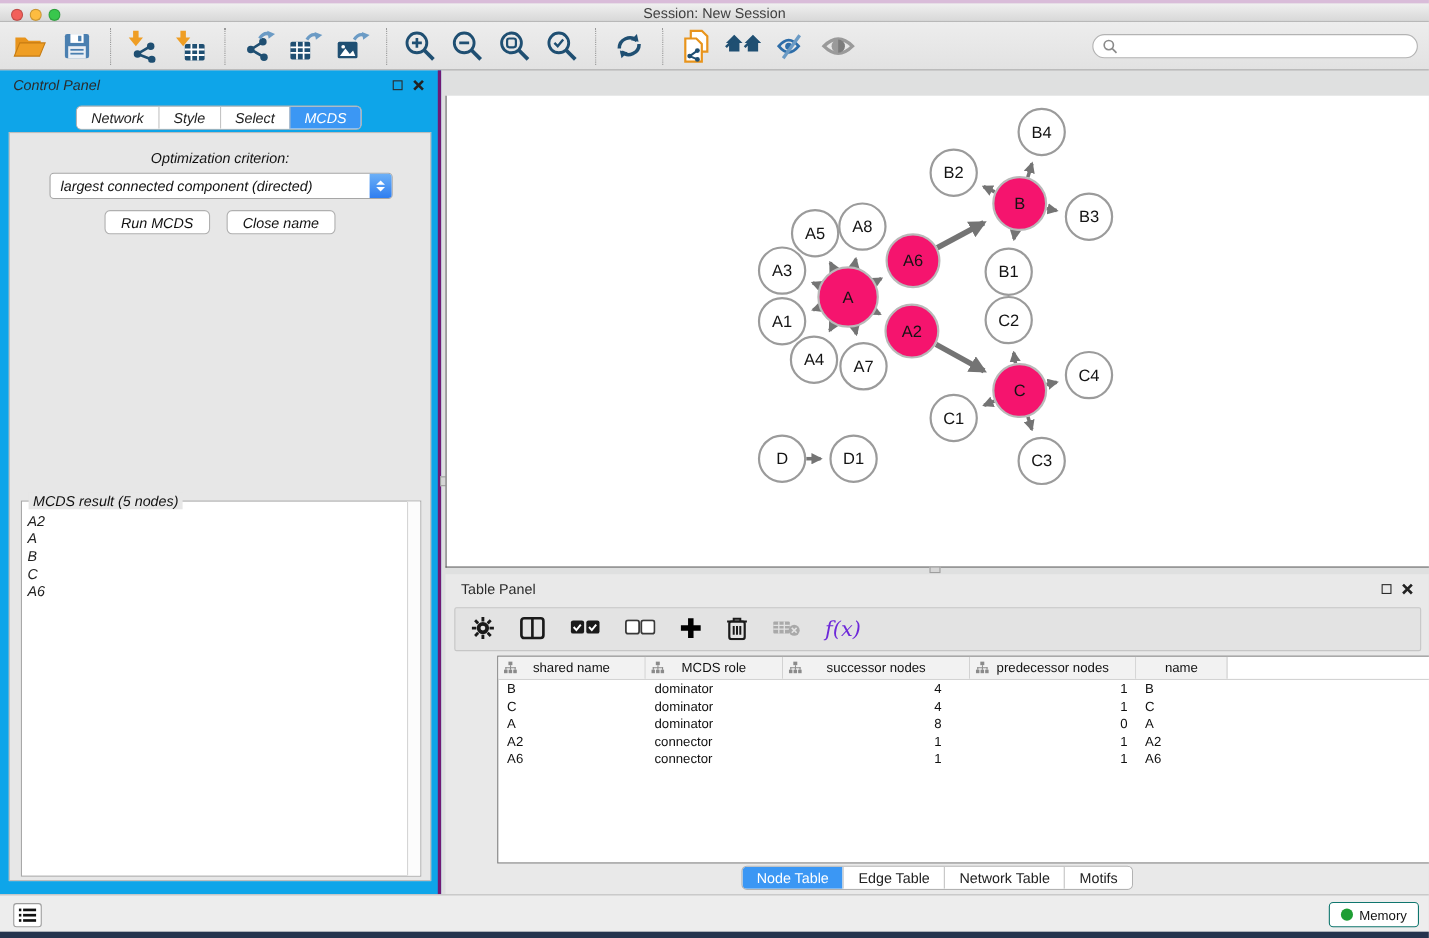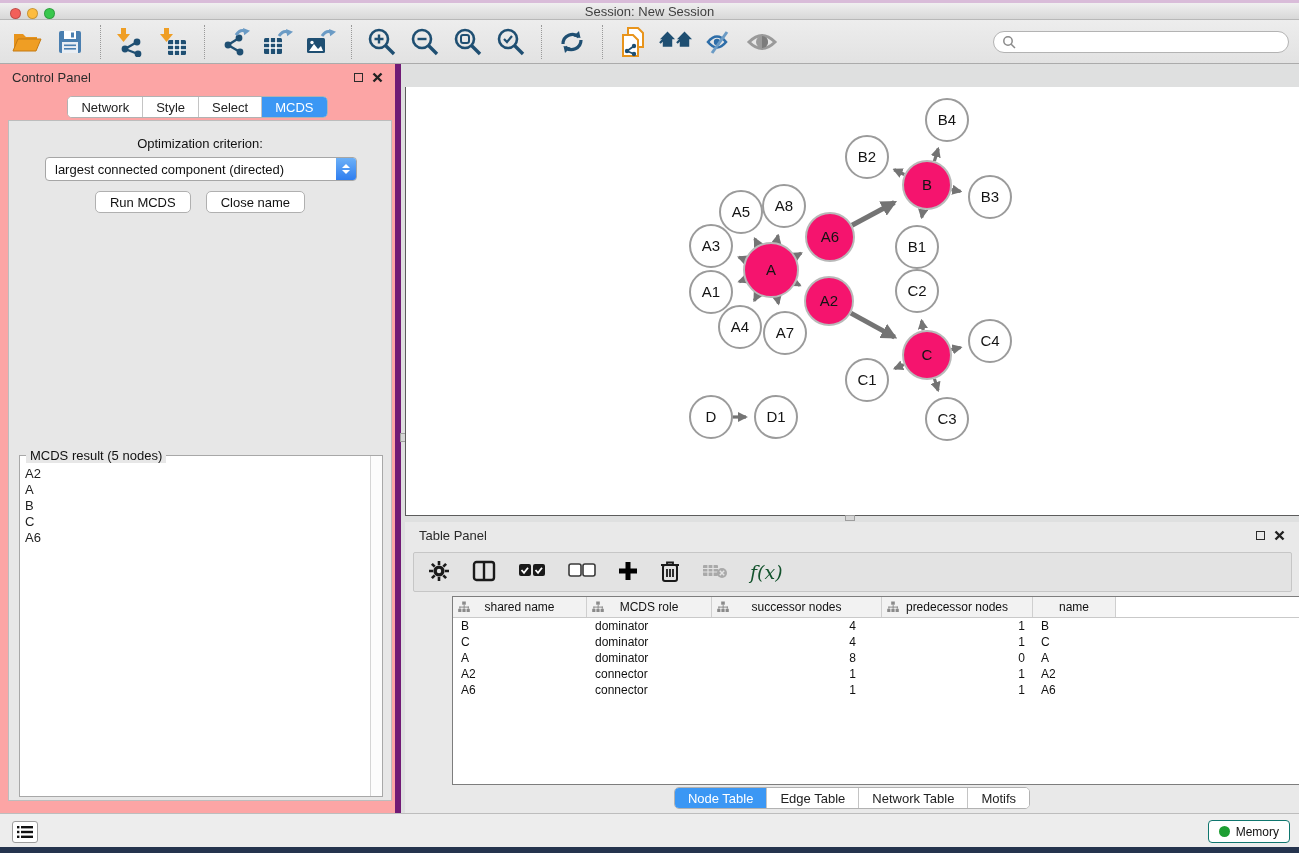--- a/index.html
+++ b/index.html
@@ -19,21 +19,21 @@
   .toolbar { position:absolute; left:0; top:20px; width:1299px; height:44px;
     background:linear-gradient(#ededed,#e2e2e2); border-bottom:1px solid #ababab;
     display:flex; align-items:center; padding:0 10px; gap:9px; }
   .tbtn { width:34px; height:34px; display:flex; align-items:center; justify-content:center; }
   .tsep { width:1px; height:34px; border-left:1px dotted #999; margin:0 4px; }
   .searchbox { margin-left:auto; width:296px; height:22px; background:#fff; border:1px solid #b3b3b3;
     border-radius:11px; display:flex; align-items:center; padding:0 8px; gap:4px; }
   .searchbox input { border:none; outline:none; flex:1; font-size:12px; font-family:"Liberation Sans",sans-serif; background:transparent; }
 
   
-  .control-panel { position:absolute; left:0; top:64px; width:401px; height:749px; background:#fca5a5; border-right:6px solid #701a75; }
+  .control-panel { position:absolute; left:0; top:64px; width:401px; height:749px; background:#0ea5e9; border-right:3px solid #701a75;font-style:italic; }
   .panel-titlerow { height:26px; display:flex; align-items:center; padding:0 12px; }
   .panel-title { font-size:13px; color:#2b2b2b; }
   .panel-winbtns { margin-left:auto; display:flex; gap:9px; align-items:center; }
   .float-ico { width:9px; height:9px; border:1.6px solid #2b2b2b; display:inline-block; }
   .seg-group { display:flex; border:1px solid #b2b2b2; border-radius:5px; overflow:hidden; background:#fff; height:22px; }
   .seg { padding:0 13px; display:flex; align-items:center; font-size:13px; color:#222; background:#fff; border-left:1px solid #c4c4c4; cursor:default; }
   .seg:first-child { border-left:none; }
   .seg.active { background:#3b97f4; color:#fff; }
   .cp-tabs { display:flex; justify-content:center; margin-top:6px; }
   .cp-content { position:absolute; left:8px; top:56px; width:384px; height:681px; background:#e7e7e7; border:1px solid #bdbdbd; }
@@ -87,21 +87,21 @@
 
   
   .status-bar { position:absolute; left:0; top:813px; width:1299px; height:34px; background:#ededed; border-top:1px solid #bdbdbd; }
   .list-btn { position:absolute; left:12px; top:7px; width:26px; height:22px; background:#fff; border:1px solid #9d9d9d; border-radius:3px;
     display:flex; align-items:center; justify-content:center; }
   .memory-btn { position:absolute; right:9px; top:6px; height:23px; background:#fff; border:1px solid #0f766e; border-radius:4px;
     display:flex; align-items:center; gap:6px; padding:0 10px; font-size:12px; color:#111; }
   .mem-dot { width:11px; height:11px; border-radius:50%; background:#1e9e33; }
   .desktop-strip { position:absolute; left:0; top:847px; width:1299px; height:6px; background:#25344e; }
 
-  .fx { font-family:"DejaVu Serif", serif; font-style:italic; font-size:19px; color:#14532d; }
+  .fx { font-family:"DejaVu Serif", serif; font-style:italic; font-size:19px; color:#6d28d9; }
 </style>
 </head>
 <body>
 
 <div class="titlebar">
   <div class="traffic">
     <span class="light red"></span>
     <span class="light yellow"></span>
     <span class="light green"></span>
   </div>

